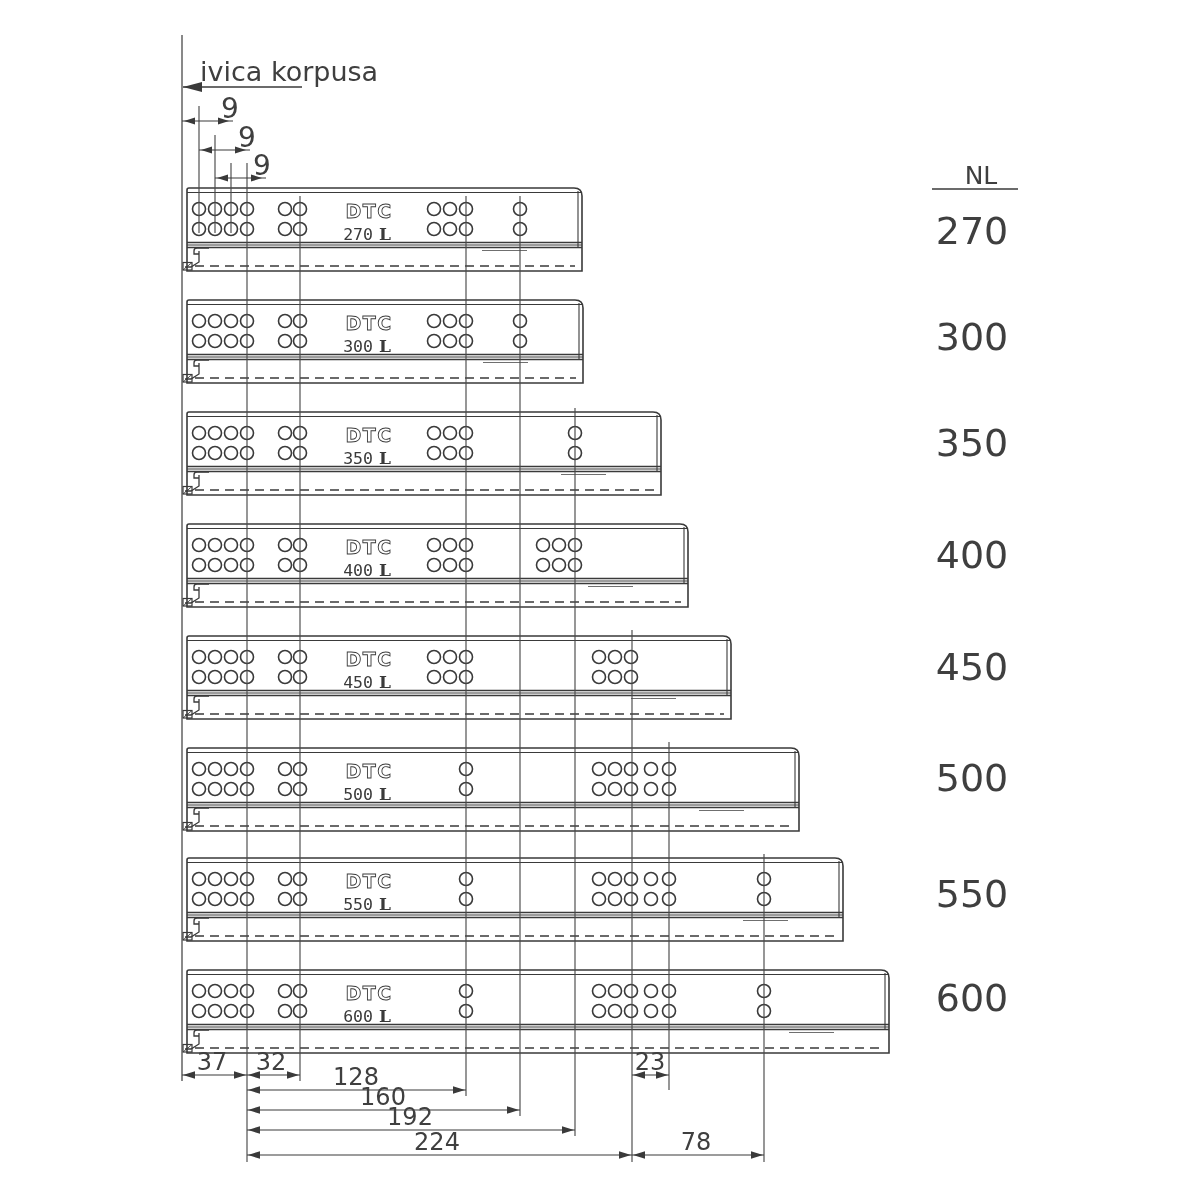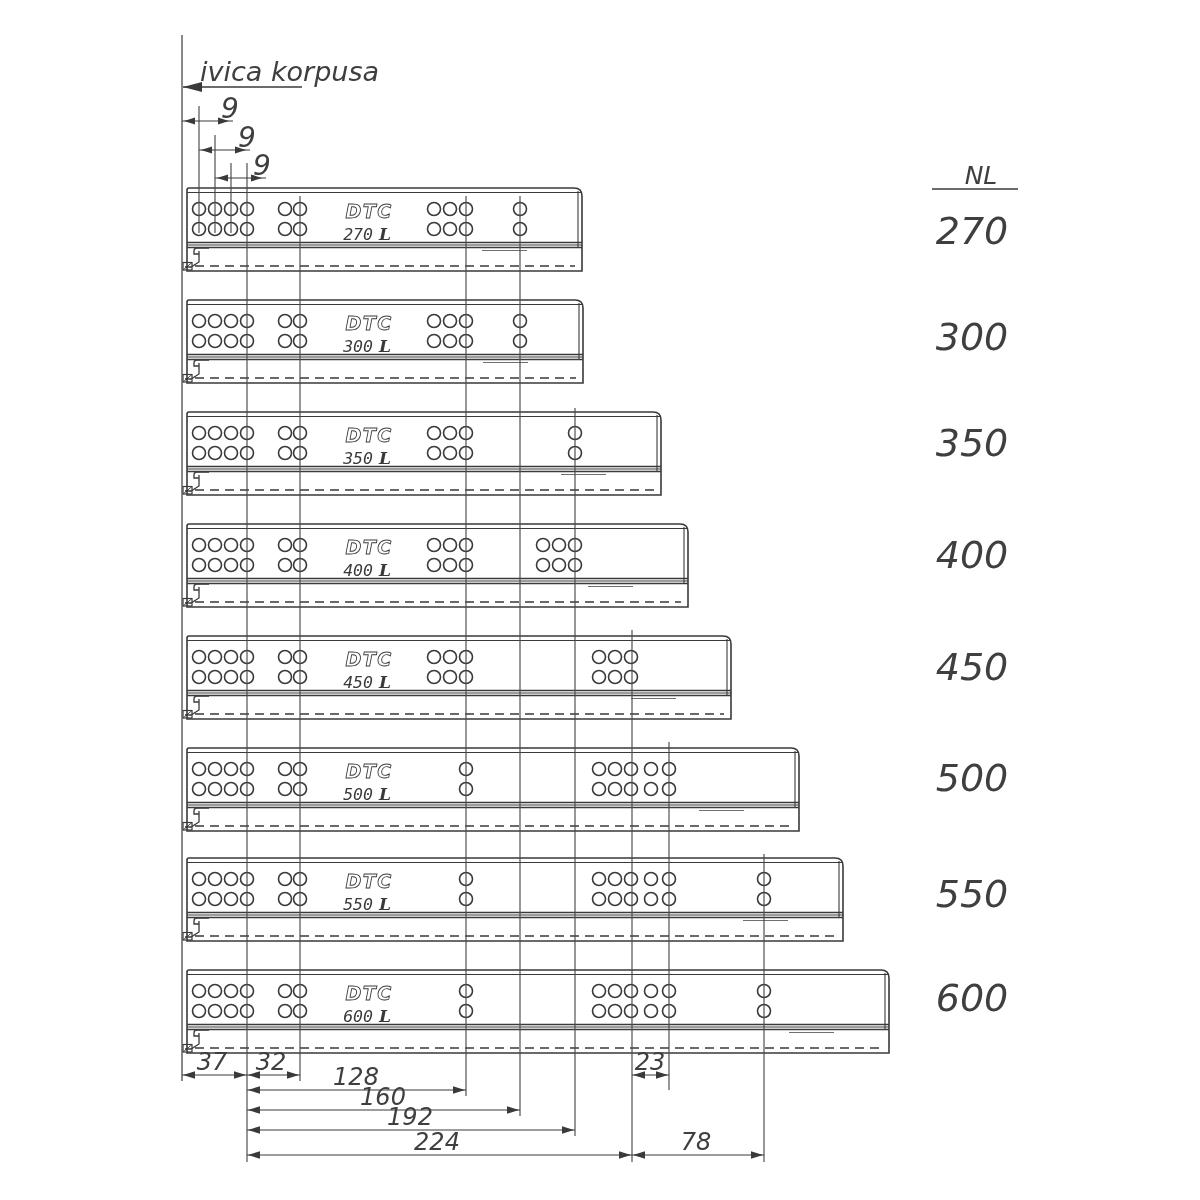--- a/index.html
+++ b/index.html
@@ -1,16 +1,16 @@
 <!DOCTYPE html>
 <html><head>
 <meta charset="utf-8">
 <style>
   html, body { margin: 0; padding: 0; background: #ffffff; }
-  .stage { width: 1048px; height: 1200px; position: relative; background: #22c55e; overflow: hidden; font-style: italic; }
+  .stage { width: 1048px; height: 1200px; position: relative; background: #22c55e; overflow: hidden; }
   svg { display: block; }
   text { font-family: "DejaVu Sans", "Liberation Sans", sans-serif; }
 </style>
 </head>
 <body>
 
 <div class="stage">
   <svg id="drawing" width="1200" height="1200" viewBox="0 0 1200 1200" xmlns="http://www.w3.org/2000/svg">
       <rect x="0" y="0" width="1200" height="1200" fill="#ffffff"></rect>
       <g>

